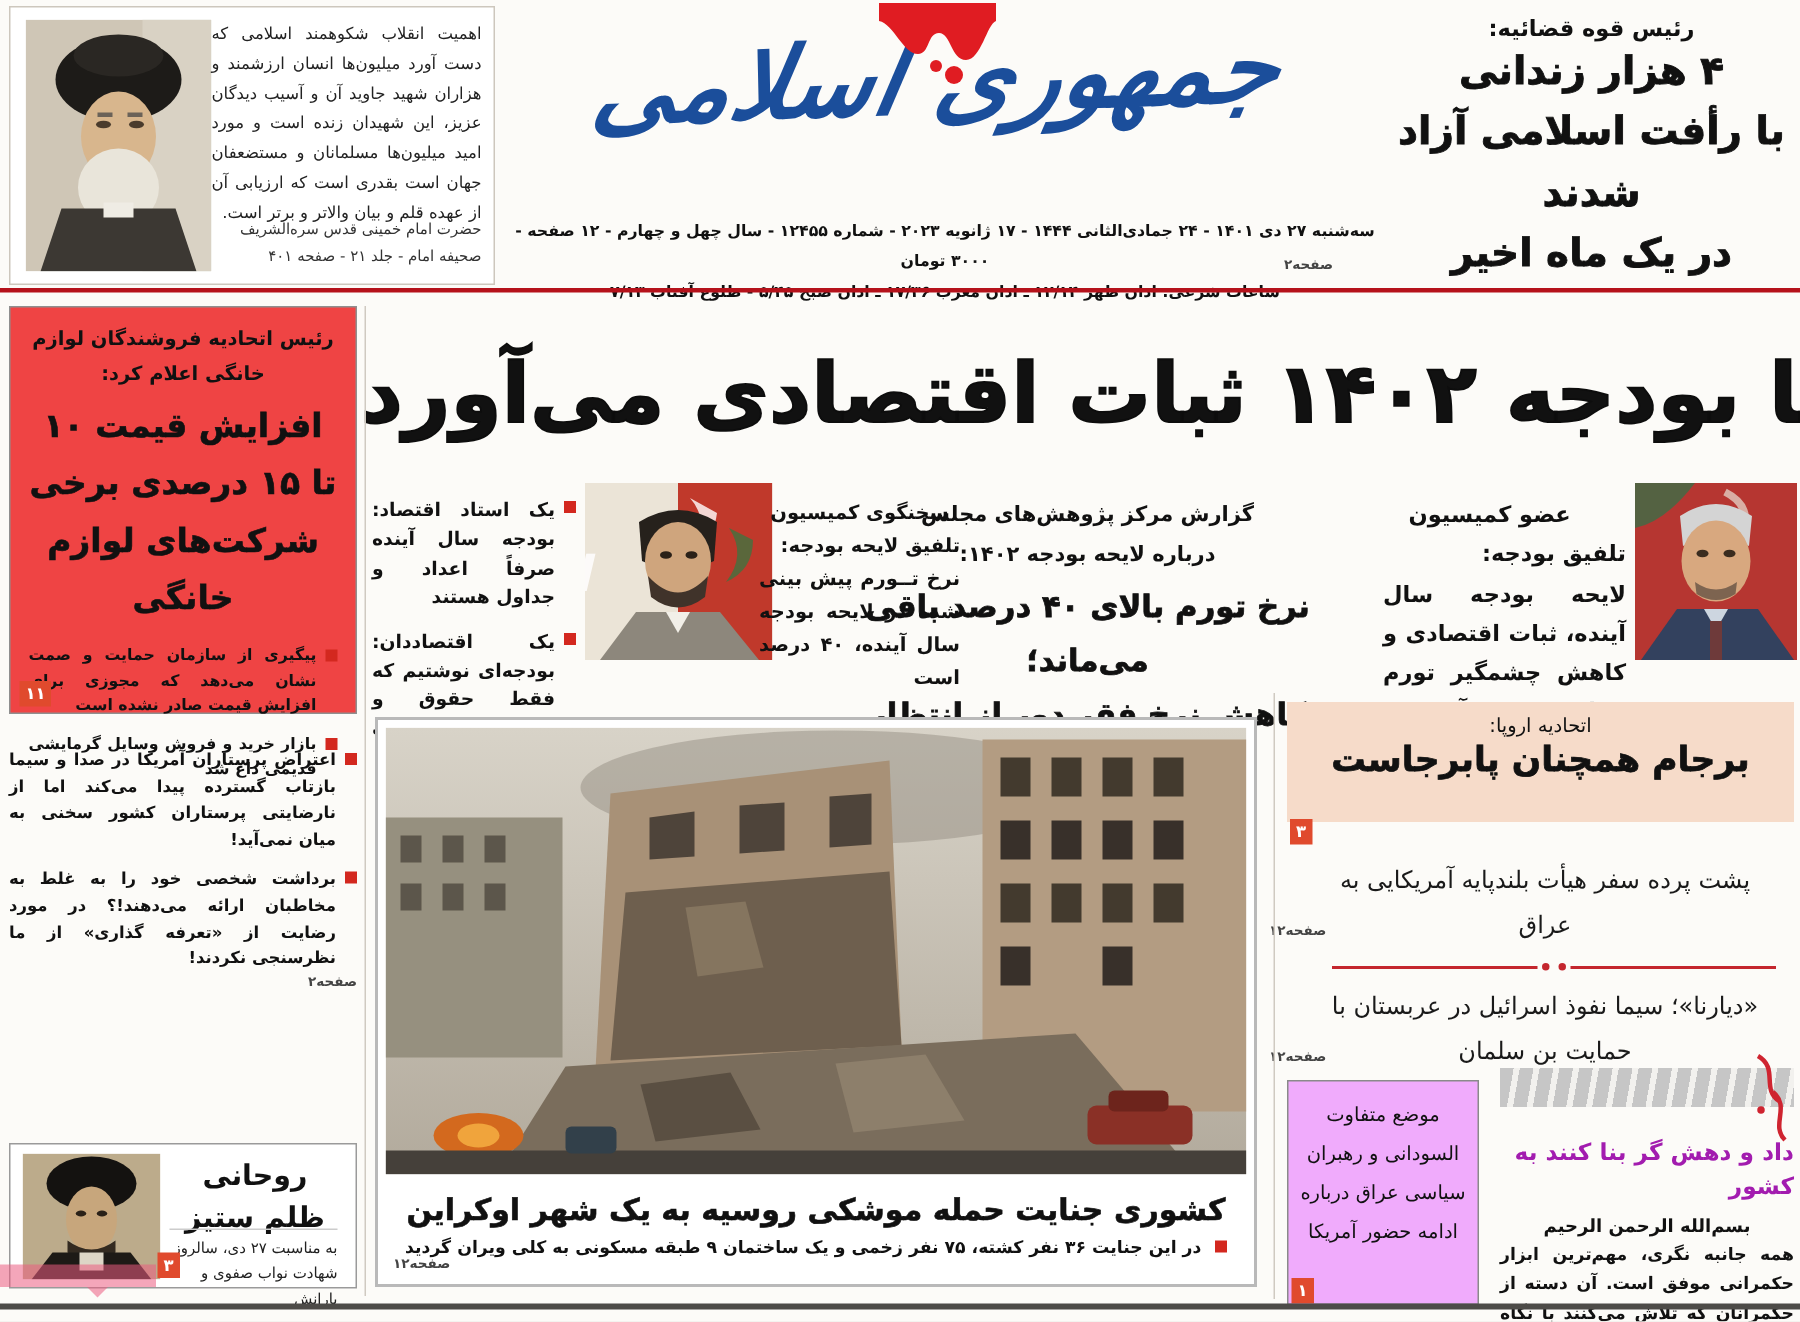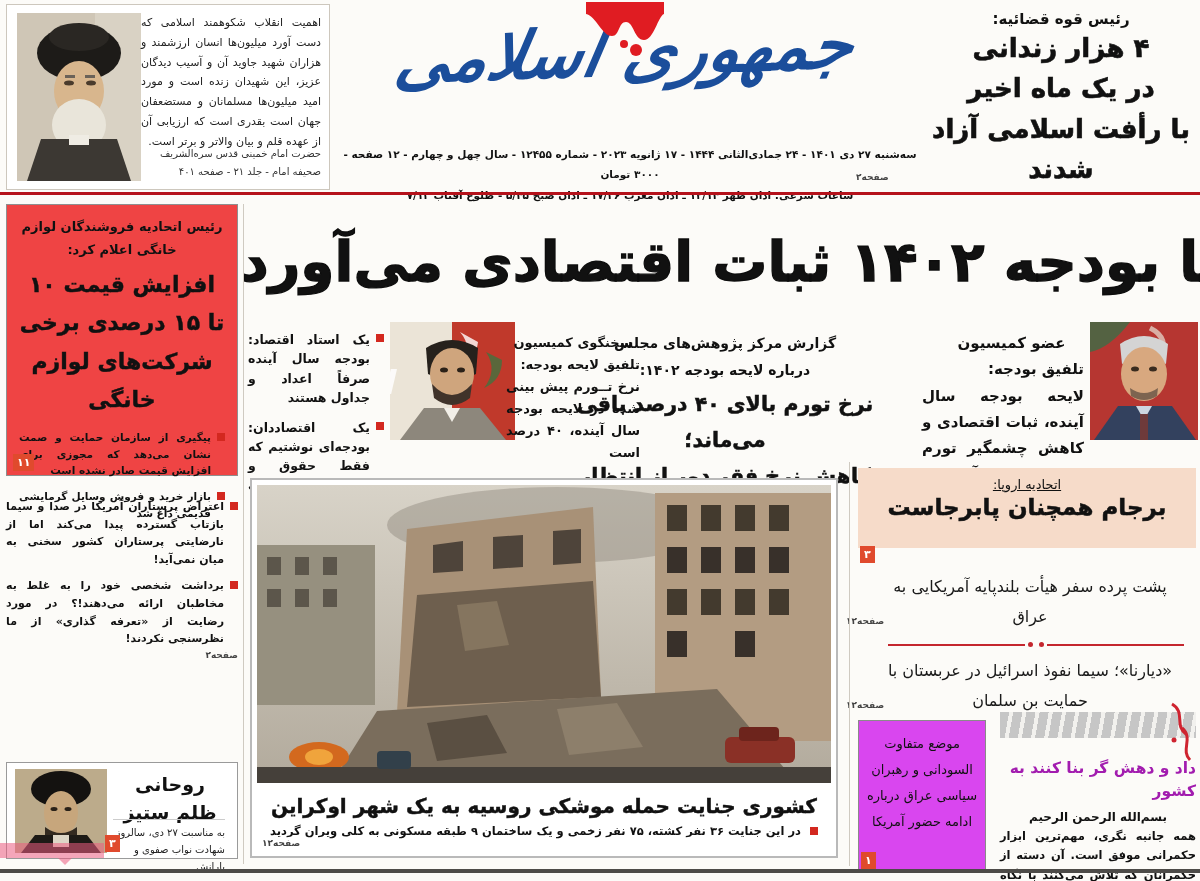--- a/index.html
+++ b/index.html
@@ -71,28 +71,28 @@
   .photo2 { left:1090px; top:322px; width:108px; height:118px; overflow:hidden; }
 
   
   .photo-frame { left:250px; top:478px; width:588px; height:380px; border:2px solid #b9b9b9; background:#fff; padding:5px; }
   .ukraine-photo { width:574px; height:298px; overflow:hidden; }
   .ukraine-headline { font-size:20px; font-weight:bold; text-align:center; line-height:1.6; margin-top:7px; -webkit-text-stroke:.4px #111; }
   .ukraine-bullet { font-size:11.5px; font-weight:bold; text-align:center; margin-top:2px; }
 
   
   .eu-box { left:858px; top:468px; width:338px; height:80px; background:#f6dbc9; }
-  .eu-kicker { font-size:13px; text-align:center; margin-top:9px;text-decoration:underline; }
+  .eu-kicker { font-size:13px; text-align:center; margin-top:9px; }
   .eu-headline { font-size:23px; font-weight:bold; text-align:center; margin-top:2px; -webkit-text-stroke:.5px #111; }
   .mid-line { font-size:16px; text-align:center; line-height:1.9; color:#1a1a1a; }
   .divider { left:888px; top:642px; width:296px; display:flex; align-items:center; }
   .divider .ln { flex:1; height:2px; background:#c4262e; }
   .divider .dot { width:5px; height:5px; border-radius:50%; background:#c4262e; margin:0 3px; }
 
-  .sudani-box { left:858px; top:720px; width:128px; height:150px; border:1px solid #8a8a8a; background:#d946ef; padding:10px 6px; 
+  .sudani-box { left:858px; top:720px; width:128px; height:150px; border:1px solid #8a8a8a; background:#f0abfc; padding:10px 6px; 
       font-size:13px; line-height:2.0; text-align:center; }
 
   .editorial { left:1000px; top:712px; width:196px; }
   .pattern-strip { height:26px; background:repeating-linear-gradient(100deg,#c6c6c6 0 9px,#f2f1ee 9px 13px); }
   .editorial-headline { color:#a21caf; font-size:15.5px; font-weight:bold; text-align:right; line-height:1.5; margin-top:19px; }
   .bismillah { font-size:12px; font-weight:bold; text-align:center; margin-top:6px; }
   .editorial-body { font-size:11.5px; font-weight:bold; line-height:1.72; margin-top:3px; }
 </style>
 </head>
 <body>
@@ -135,22 +135,22 @@
   </div>
 
   <div class="abs datelines">
     <div>سه‌شنبه ۲۷ دی ۱۴۰۱ - ۲۴ جمادی‌الثانی ۱۴۴۴ - ۱۷ ژانویه ۲۰۲۳ - شماره ۱۲۴۵۵ - سال چهل و چهارم - ۱۲ صفحه - ۳۰۰۰ تومان</div>
     <div>ساعات شرعی: اذان ظهر ۱۲/۱۴ ـ اذان مغرب ۱۷/۳۶ ـ اذان صبح ۵/۴۵ - طلوع آفتاب ۷/۱۳</div>
   </div>
 
   <div class="abs judiciary">
     <div class="judiciary-kicker">رئیس قوه قضائیه:</div>
     <div class="judiciary-line">۴ هزار زندانی</div>
+    <div class="judiciary-line">با رأفت اسلامی آزاد شدند</div>
     <div class="judiciary-line">در یک ماه اخیر</div>
-    <div class="judiciary-line">با رأفت اسلامی آزاد شدند</div>
   </div>
   <div class="abs page-ref" style="left:856px;top:172px;">صفحه۲</div>
 
   <div class="abs red-rule"></div>
 
   <div class="abs lead">آیا بودجه ۱۴۰۲ ثبات اقتصادی می‌آورد؟</div>
 
   <div class="abs appliances">
     <div class="appliances-kicker">رئیس اتحادیه فروشندگان لوازم خانگی اعلام کرد:</div>
     <div class="appliances-headline">افزایش قیمت ۱۰ تا ۱۵ درصدی برخی شرکت‌های لوازم خانگی</div>
@@ -236,21 +236,21 @@
       <div>گزارش مرکز پژوهش‌های مجلس</div>
       <div>درباره لایحه بودجه ۱۴۰۲:</div>
     </div>
     <div class="report-headline">
       <div>نرخ تورم بالای ۴۰ درصد باقی می‌ماند؛</div>
       <div>کاهش نرخ فقر دور از انتظار است</div>
     </div>
   </div>
 
   <div class="abs member jst">
-    <div style="text-align:center;margin-left:17px;">عضو کمیسیون تلفیق بودجه:</div>
+    <div style="text-align:left;margin-left:17px;">عضو کمیسیون تلفیق بودجه:</div>
     <div>لایحه بودجه سال آینده، ثبات اقتصادی و کاهش چشمگیر تورم به ارمغان نمی‌آورد</div>
   </div>
 
   <div class="abs photo2">
     <svg width="108" height="118" viewBox="0 0 108 118">
       <rect width="108" height="118" fill="#b63631"></rect>
       <path d="M0,0 L40,0 Q20,26 0,30 Z" fill="#3c6e47" opacity=".8"></path>
       <path d="M60,6 q20,10 10,30" stroke="#e8e1d6" stroke-width="5" fill="none" opacity=".7"></path>
       <path d="M30,22 q24,-16 48,0 l-2,20 q-22,-10 -44,0 Z" fill="#d4d4d4"></path>
       <ellipse cx="54" cy="52" rx="23" ry="27" fill="#d8a87f"></ellipse>

